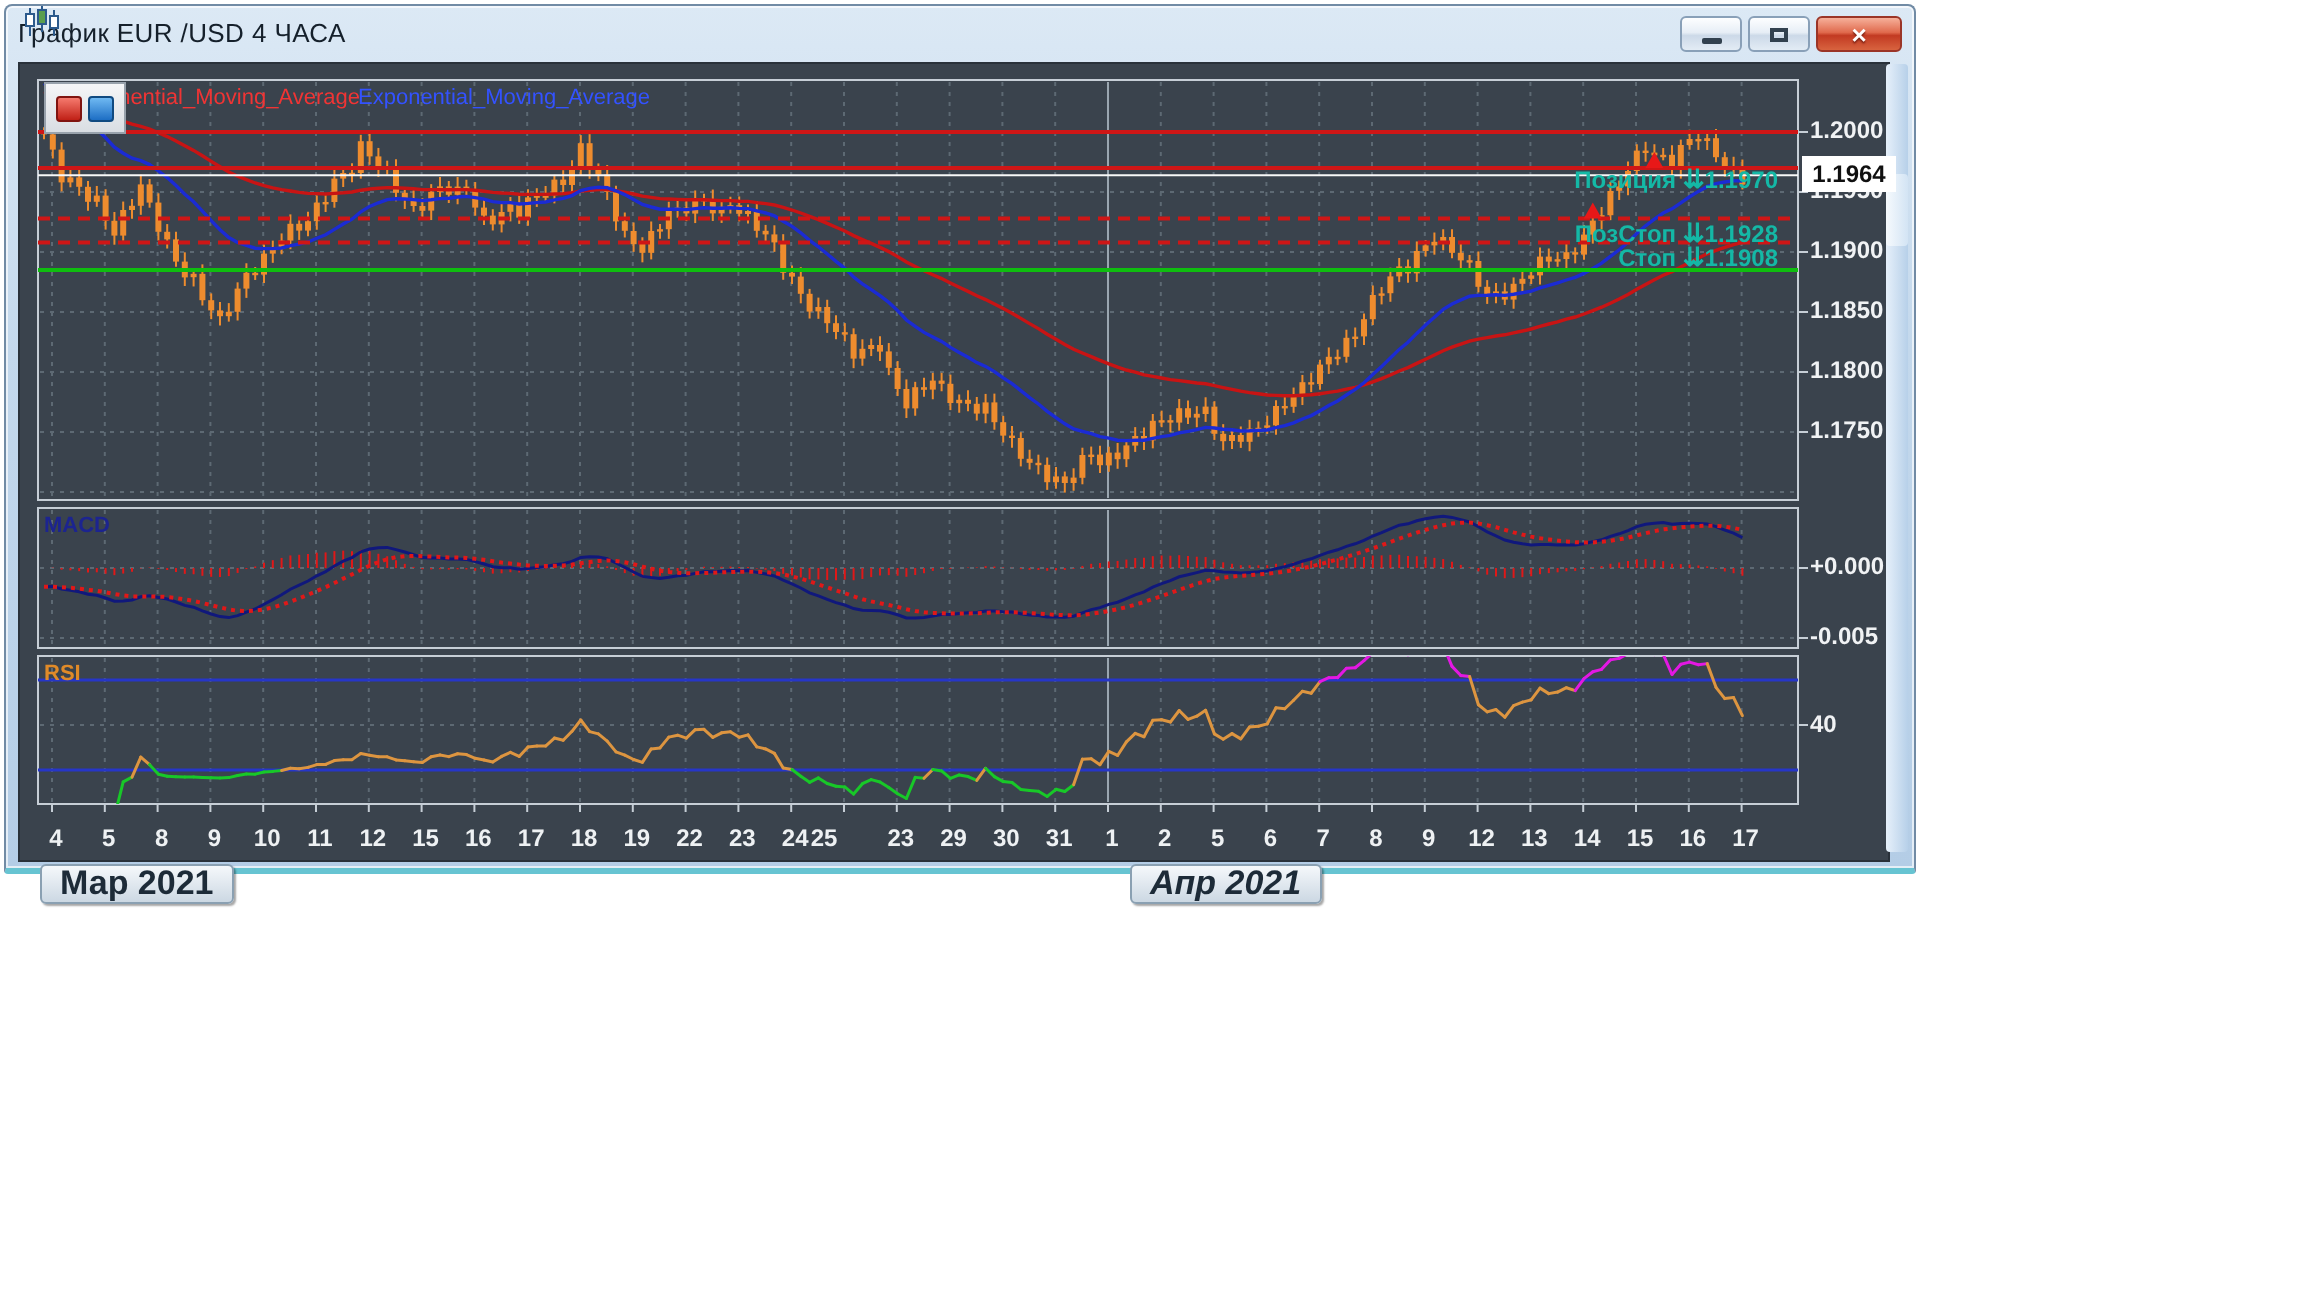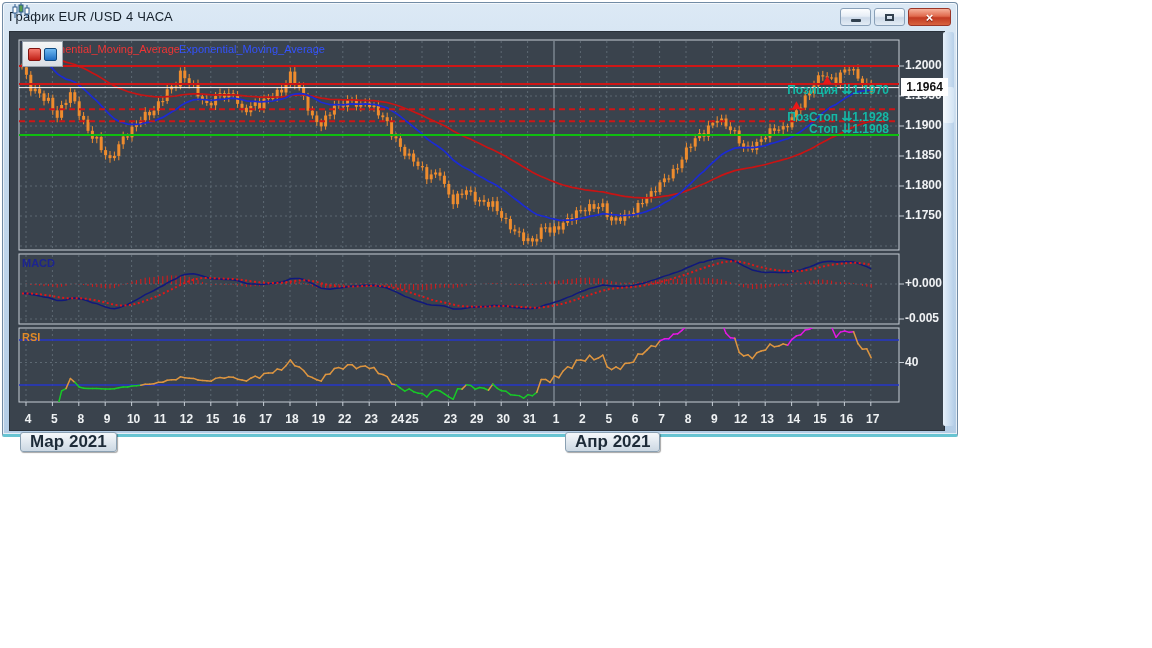--- a/index.html
+++ b/index.html
@@ -1050,21 +1050,21 @@
     <div class="ov macd-label">MACD</div>
     <div class="ov rsi-label">RSI</div>
 
     <div class="ov price-box">1.1964</div>
 
     <div class="trade-label" style="top:50px;"><span>Позиция</span> <span class="trade-arrow">⇊</span><span>1.1970</span></div>
     <div class="trade-label" style="top:77px;"><span>ПозСтоп</span> <span class="trade-arrow">⇊</span><span>1.1928</span></div>
     <div class="trade-label" style="top:89px;"><span>Стоп</span> <span class="trade-arrow">⇊</span><span>1.1908</span></div>
 
     <div class="month-box" style="left:10px;">Мар 2021</div>
-    <div class="month-box" style="left:555px;">Апр 2021</div>
+    <div class="month-box" style="left:555px;font-style:italic;">Апр 2021</div>
 
     <div id="y-labels">
         <span class="axis-label" style="left: 895px; top: 26px;">1.2000</span>
         <span class="axis-label" style="left: 895px; top: 56px;">1.1950</span>
         <span class="axis-label" style="left: 895px; top: 86px;">1.1900</span>
         <span class="axis-label" style="left: 895px; top: 116px;">1.1850</span>
         <span class="axis-label" style="left: 895px; top: 146px;">1.1800</span>
         <span class="axis-label" style="left: 895px; top: 176px;">1.1750</span>
         <span class="axis-label" style="left: 895px; top: 244px;">+0.000</span>
         <span class="axis-label" style="left: 895px; top: 279px;">-0.005</span>

